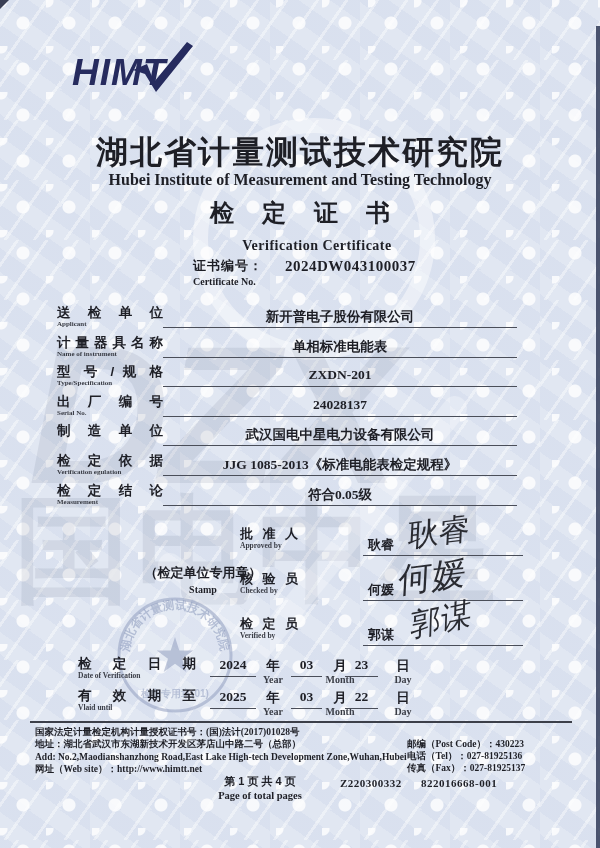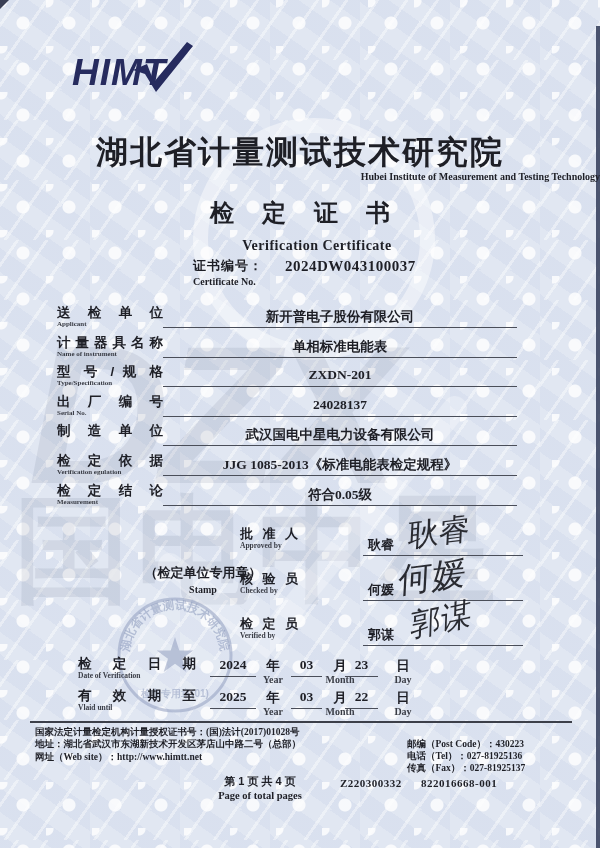--- a/index.html
+++ b/index.html
@@ -27,21 +27,21 @@
              color:rgba(70,82,110,.10); letter-spacing:6px; line-height:1; }
   .wm-check { left:150px; top:390px; opacity:.5; }
   .edge-right { right:0; top:26px; bottom:0; width:4px; background:#3a4460; opacity:.9; }
   .corner-tl { left:0; top:0; width:0; height:0; border-top:9px solid #3a3f55; border-right:9px solid transparent; }
 
   
   .logo { left:72px; top:52px; font:italic 900 37px "Liberation Sans",sans-serif;
           color:#262b5e; letter-spacing:1px; }
   .logo-check { position:absolute; left:53px; top:-12px; }
   .title-cn { left:0; width:600px; top:131px; text-align:center; font-size:32px; font-weight:900; letter-spacing:2px; }
-  .title-en { left:0; width:600px; top:171px; text-align:right; font-size:10px; font-weight:bold; }
+  .title-en { left:0; width:600px; top:171px; text-align:center; font-size:16px; font-weight:bold; }
   .doc-title { left:0; width:600px; top:197px; text-align:center; font-size:24px; font-weight:900;
                letter-spacing:28px; text-indent:28px; }
   .doc-title-en { left:17px; width:600px; top:238px; text-align:center; font-size:14px; font-weight:bold; letter-spacing:.5px; }
 
   
   .cert-row { left:193px; top:257px; display:flex; align-items:flex-start; }
   .cert-label-cn { font-size:13px; font-weight:bold; letter-spacing:1px; }
   .cert-label-en { font-size:10px; font-weight:bold; margin-top:1px; }
   .cert-value { font-size:15px; font-weight:bold; margin-left:22px; margin-top:1px; letter-spacing:.5px; }
 
@@ -265,20 +265,21 @@
         <span class="d-unit-cn">日</span>
         <span class="d-unit-en serif">Day</span>
       </span>
     </div>
   </div>
 
   <div class="abs footer-sep"></div>
   <div class="abs footer-left serif">
     <div>国家法定计量检定机构计量授权证书号：(国)法计(2017)01028号</div>
     <div>地址：湖北省武汉市东湖新技术开发区茅店山中路二号（总部）</div>
+    <div>Add:   No.2,Maodianshanzhong Road,East Lake High-tech Development Zone,Wuhan,Hubei</div>
     <div>网址（Web site）：http://www.himtt.net</div>
   </div>
   <div class="abs footer-right serif">
     <div>邮编（Post Code）：430223</div>
     <div>电话（Tel）：027-81925136</div>
     <div>传真（Fax）：027-81925137</div>
   </div>
   <div class="abs page-line">
     <div class="page-cn">第 1 页 共 4 页</div>
     <div class="page-en serif">Page of  total pages</div>

